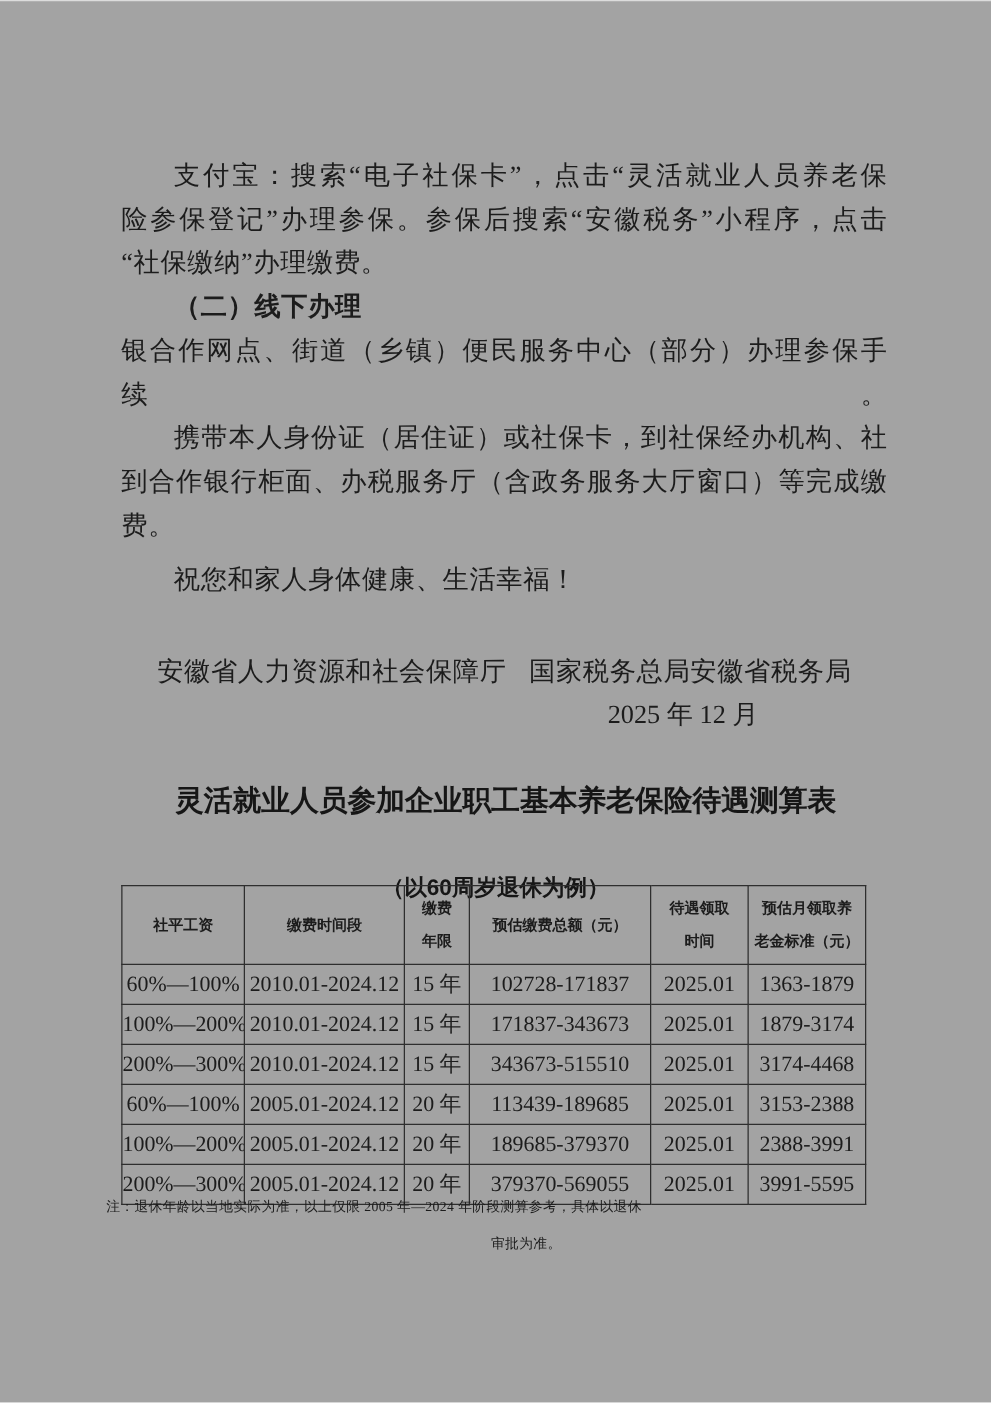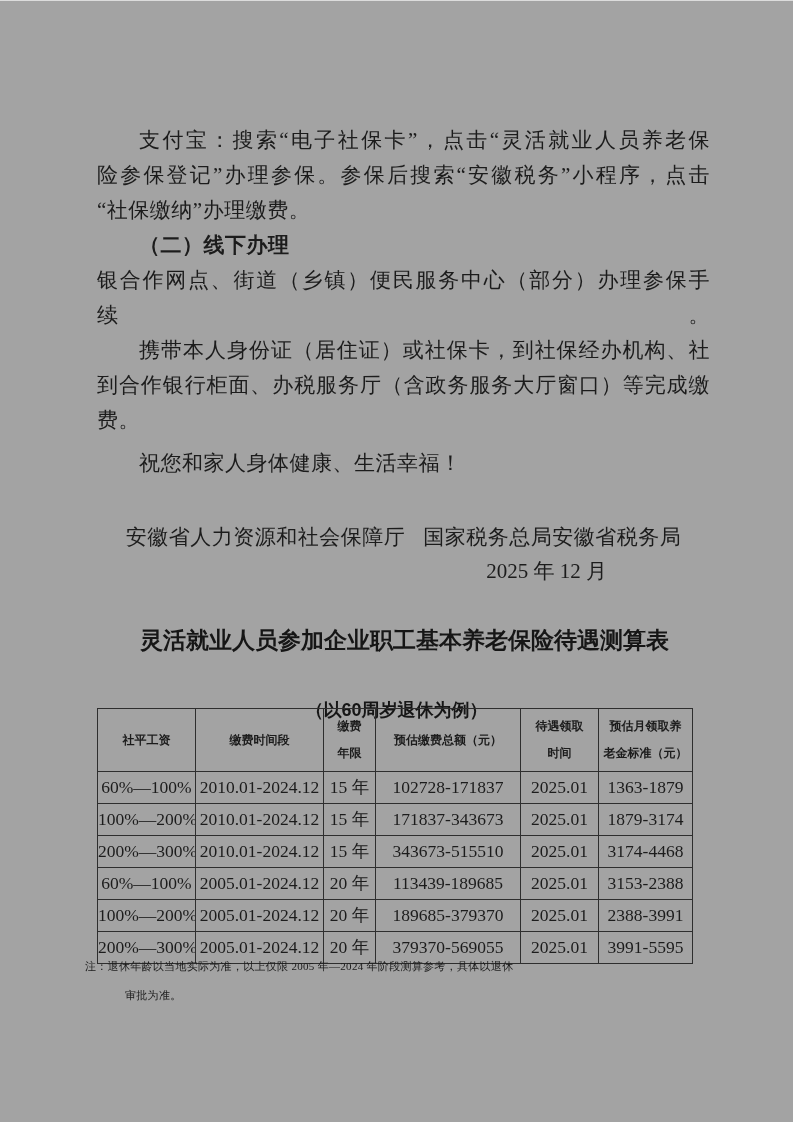--- a/index.html
+++ b/index.html
@@ -121,21 +121,21 @@
   
   .note {
     position: absolute;
     left: 85px;
     top: 951px;
     width: 632px;
     font-size: 11px;
     line-height: 29px;
     letter-spacing: 0.3px;
   }
-  .note-l2 { padding-left: 40px; }
+  .note-l2 { padding-left: 40px; text-align: center; }
 </style>
 </head>
 <body>
 
 <div class="page">
 
   <div class="body-text">
     <div class="ln jfull ind">支付宝：搜索“电子社保卡”，点击“灵活就业人员养老保</div>
     <div class="ln jfull">险参保登记”办理参保。参保后搜索“安徽税务”小程序，点击</div>
     <div class="ln">“社保缴纳”办理缴费。</div>

